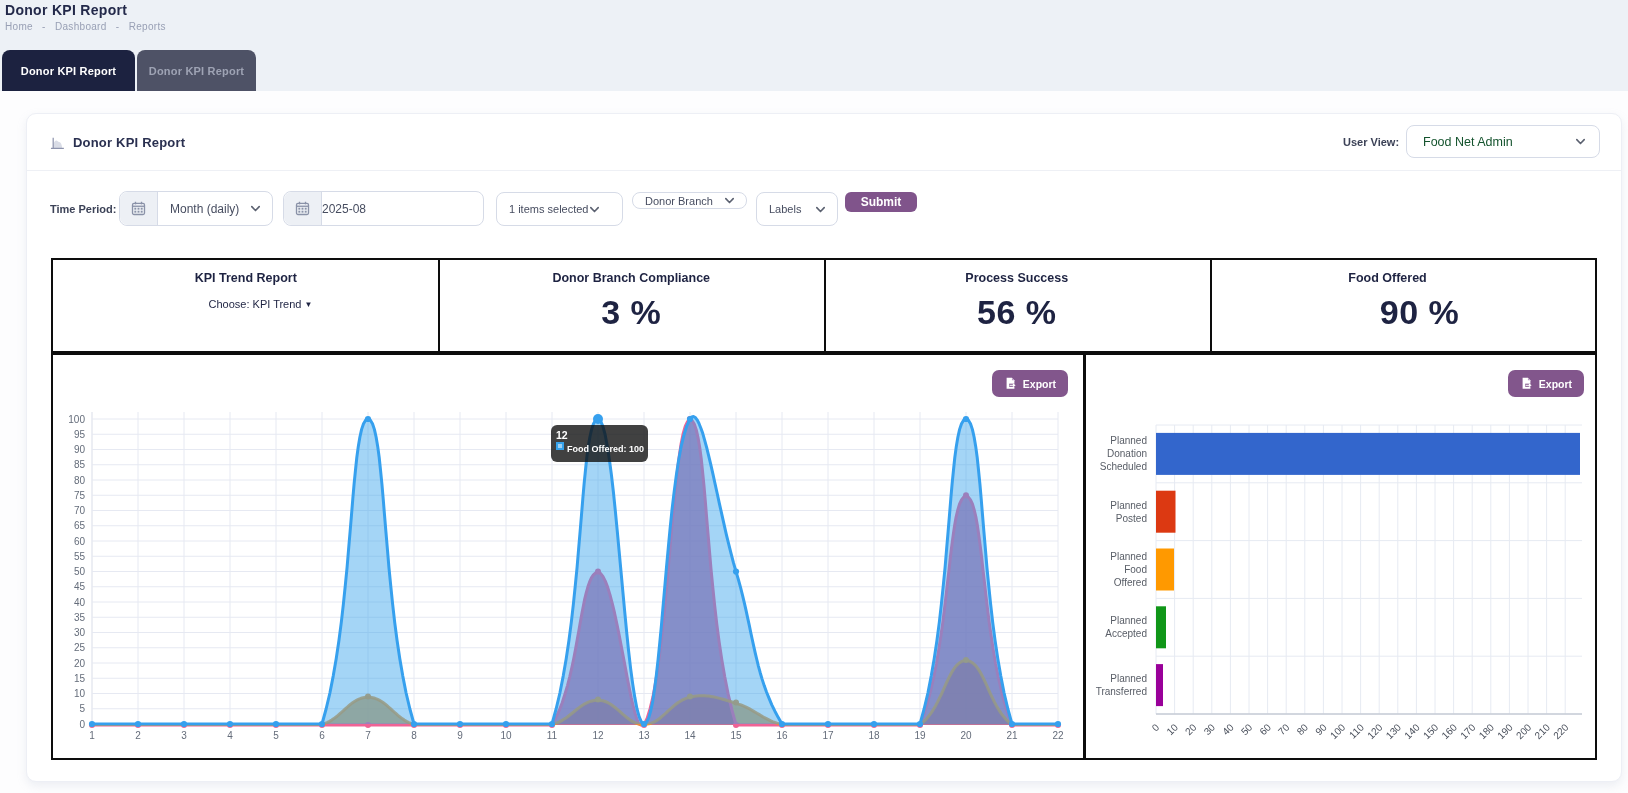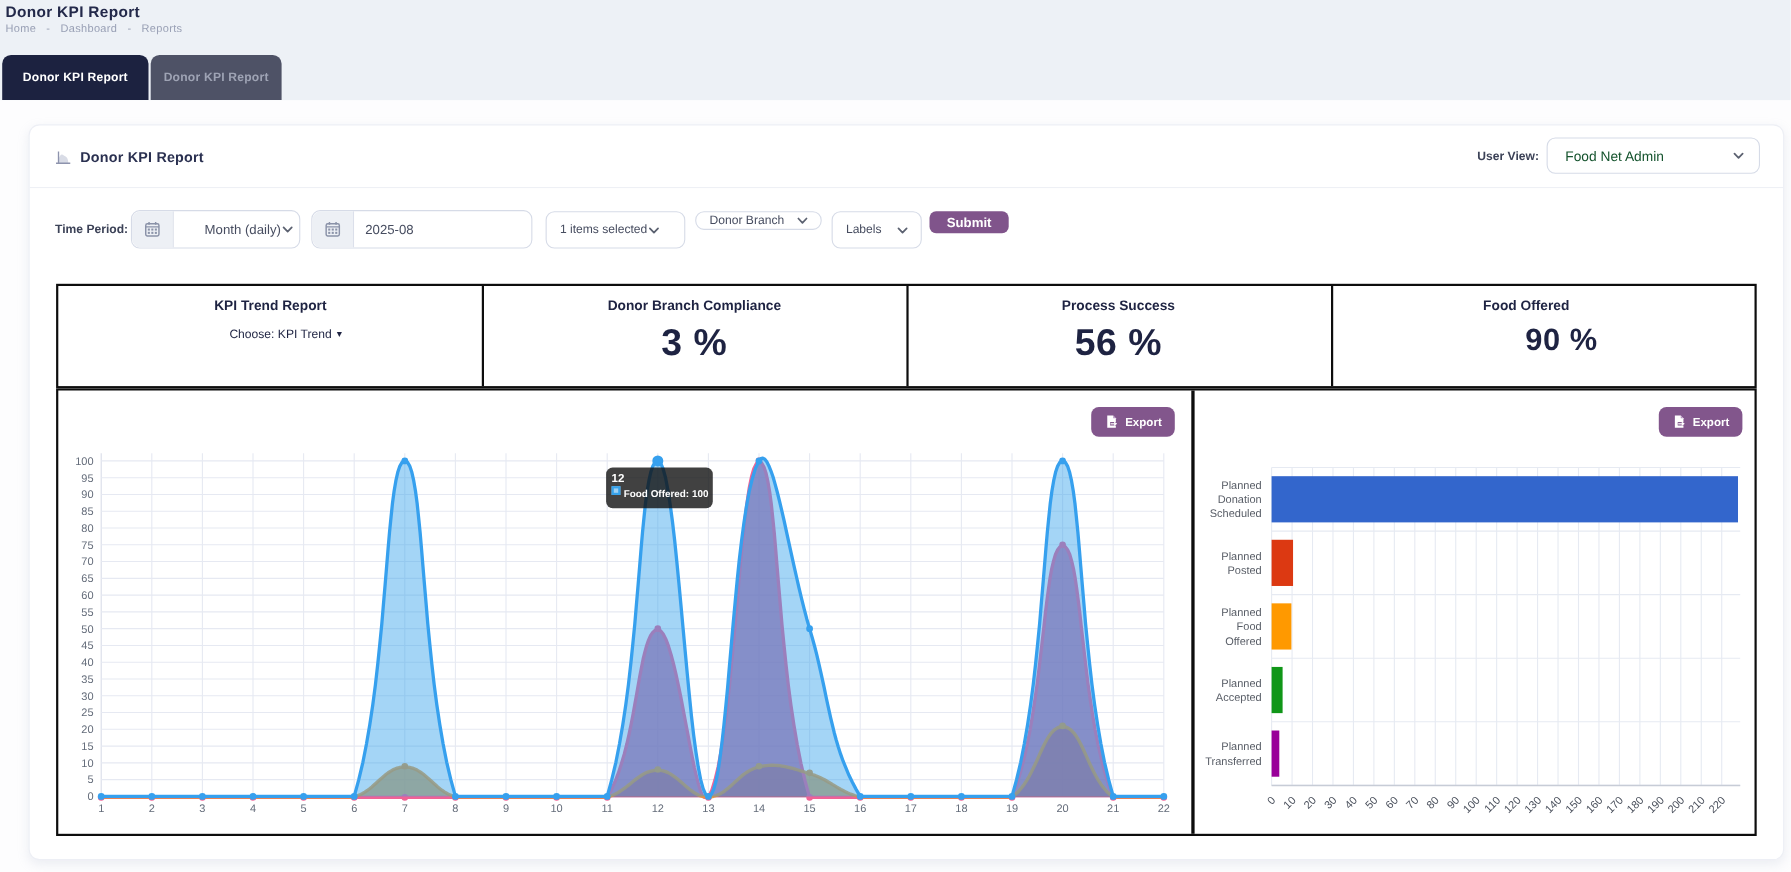--- a/index.html
+++ b/index.html
@@ -43,21 +43,21 @@
         <g fill="#8a92a8">
           <rect x="3.6" y="7.2" width="2" height="2"></rect>
           <rect x="7" y="7.2" width="2" height="2"></rect>
           <rect x="10.4" y="7.2" width="2" height="2"></rect>
           <rect x="3.6" y="10.4" width="2" height="2"></rect>
           <rect x="7" y="10.4" width="2" height="2"></rect>
           <rect x="10.4" y="10.4" width="2" height="2"></rect>
         </g>
       </svg>
     </div>
-    <span style="font-size:12px;color:#474d60;margin-left:28px;white-space:nowrap">Month (daily)</span>
+    <span style="font-size:12px;color:#474d60;margin-left:12px;white-space:nowrap">Month (daily)</span>
     <span style="margin-left:auto;margin-right:10px;display:flex">
       <svg width="13" height="13" viewBox="0 0 14 14" style="flex:none">
         <path d="M3 5 L7 9.2 L11 5" fill="none" stroke="#5b6170" stroke-width="1.7" stroke-linecap="round" stroke-linejoin="round"></path>
       </svg>
     </span>
   </div>
 <div class="abs sel" style="left:283px;top:191px;width:201px;height:35px;padding:0;justify-content:flex-start">
     <div style="width:38px;height:100%;background:#edf0f5;border-right:1px solid #d6dbe7;border-radius:8px 0 0 8px;display:flex;align-items:center;justify-content:center;flex:none">
       <svg width="15" height="15" viewBox="0 0 16 16">
         <g fill="none" stroke="#8a92a8" stroke-width="1.4">
@@ -69,21 +69,21 @@
         <g fill="#8a92a8">
           <rect x="3.6" y="7.2" width="2" height="2"></rect>
           <rect x="7" y="7.2" width="2" height="2"></rect>
           <rect x="10.4" y="7.2" width="2" height="2"></rect>
           <rect x="3.6" y="10.4" width="2" height="2"></rect>
           <rect x="7" y="10.4" width="2" height="2"></rect>
           <rect x="10.4" y="10.4" width="2" height="2"></rect>
         </g>
       </svg>
     </div>
-    <span style="font-size:12px;color:#474d60;margin-left:10px;white-space:nowrap">2025-08</span>
+    <span style="font-size:12px;color:#474d60;white-space:nowrap">2025-08</span>
   </div>
 <div class="abs sel" style="left:496px;top:192px;width:127px;height:34px;padding-left:12px;padding-right:25px;">
     <span style="font-size:11px;color:#474d60;font-weight:normal;white-space:nowrap">1 items selected</span>
     <svg width="13" height="13" viewBox="0 0 14 14" style="flex:none">
       <path d="M3 5 L7 9.2 L11 5" fill="none" stroke="#5b6170" stroke-width="1.7" stroke-linecap="round" stroke-linejoin="round"></path>
     </svg>
   </div>
 <div class="abs sel" style="left:632px;top:192px;width:115px;height:17px;padding-left:12px;padding-right:10px;">
     <span style="font-size:11px;color:#474d60;font-weight:normal;white-space:nowrap">Donor Branch</span>
     <svg width="13" height="13" viewBox="0 0 14 14" style="flex:none">
@@ -101,21 +101,21 @@
 <div class="abs" style="left:437.5px;top:260px;width:2px;height:91px;background:#0d0d0d"></div>
 <div class="abs" style="left:823.5px;top:260px;width:2px;height:91px;background:#0d0d0d"></div>
 <div class="abs" style="left:1210px;top:260px;width:2px;height:91px;background:#0d0d0d"></div>
 <div class="kcell" style="left:53px;top:271px;width:385.5px;font-size:12.5px;font-weight:bold">KPI Trend Report</div>
 <div class="kcell" style="left:53px;top:298px;width:415px;font-size:11px;font-weight:normal">Choose: KPI Trend <span style="font-size:8px;vertical-align:1px">▼</span></div>
 <div class="kcell" style="left:438.5px;top:271px;width:385.5px;font-size:12.5px;font-weight:bold">Donor Branch Compliance</div>
 <div class="kcell" style="left:438.5px;top:293px;width:385.5px;font-size:34px;font-weight:bold;letter-spacing:0.5px">3 %</div>
 <div class="kcell" style="left:824px;top:271px;width:385.5px;font-size:12.5px;font-weight:bold">Process Success</div>
 <div class="kcell" style="left:824px;top:293px;width:385.5px;font-size:34px;font-weight:bold;letter-spacing:0.5px">56 %</div>
 <div class="kcell" style="left:1209.5px;top:271px;width:356px;font-size:12.5px;font-weight:bold">Food Offered</div>
-<div class="kcell" style="left:1209.5px;top:293px;width:420px;font-size:28px;font-weight:bold;letter-spacing:0.5px">90 %</div>
+<div class="kcell" style="left:1209.5px;top:293px;width:420px;font-size:34px;font-weight:bold;letter-spacing:0.5px">90 %</div>
 <div class="abs" style="left:51px;top:353px;width:1546px;height:407px;border:2px solid #0d0d0d;background:#fff"></div>
 <div class="abs" style="left:1083px;top:355px;width:3px;height:403px;background:#0d0d0d"></div>
 <svg width="1029" height="403" viewBox="0 0 1029 403" style="position:absolute;left:53px;top:355px">
     <line x1="39.0" y1="57.0" x2="39.0" y2="369.0" stroke="#d9dde8" stroke-width="1"></line>
     <g stroke="#e6e9f2" stroke-width="1">
       <line x1="39" y1="369.00" x2="1005" y2="369.00"></line>
       <line x1="39" y1="353.75" x2="1005" y2="353.75"></line>
       <line x1="39" y1="338.50" x2="1005" y2="338.50"></line>
       <line x1="39" y1="323.25" x2="1005" y2="323.25"></line>
       <line x1="39" y1="308.00" x2="1005" y2="308.00"></line>

